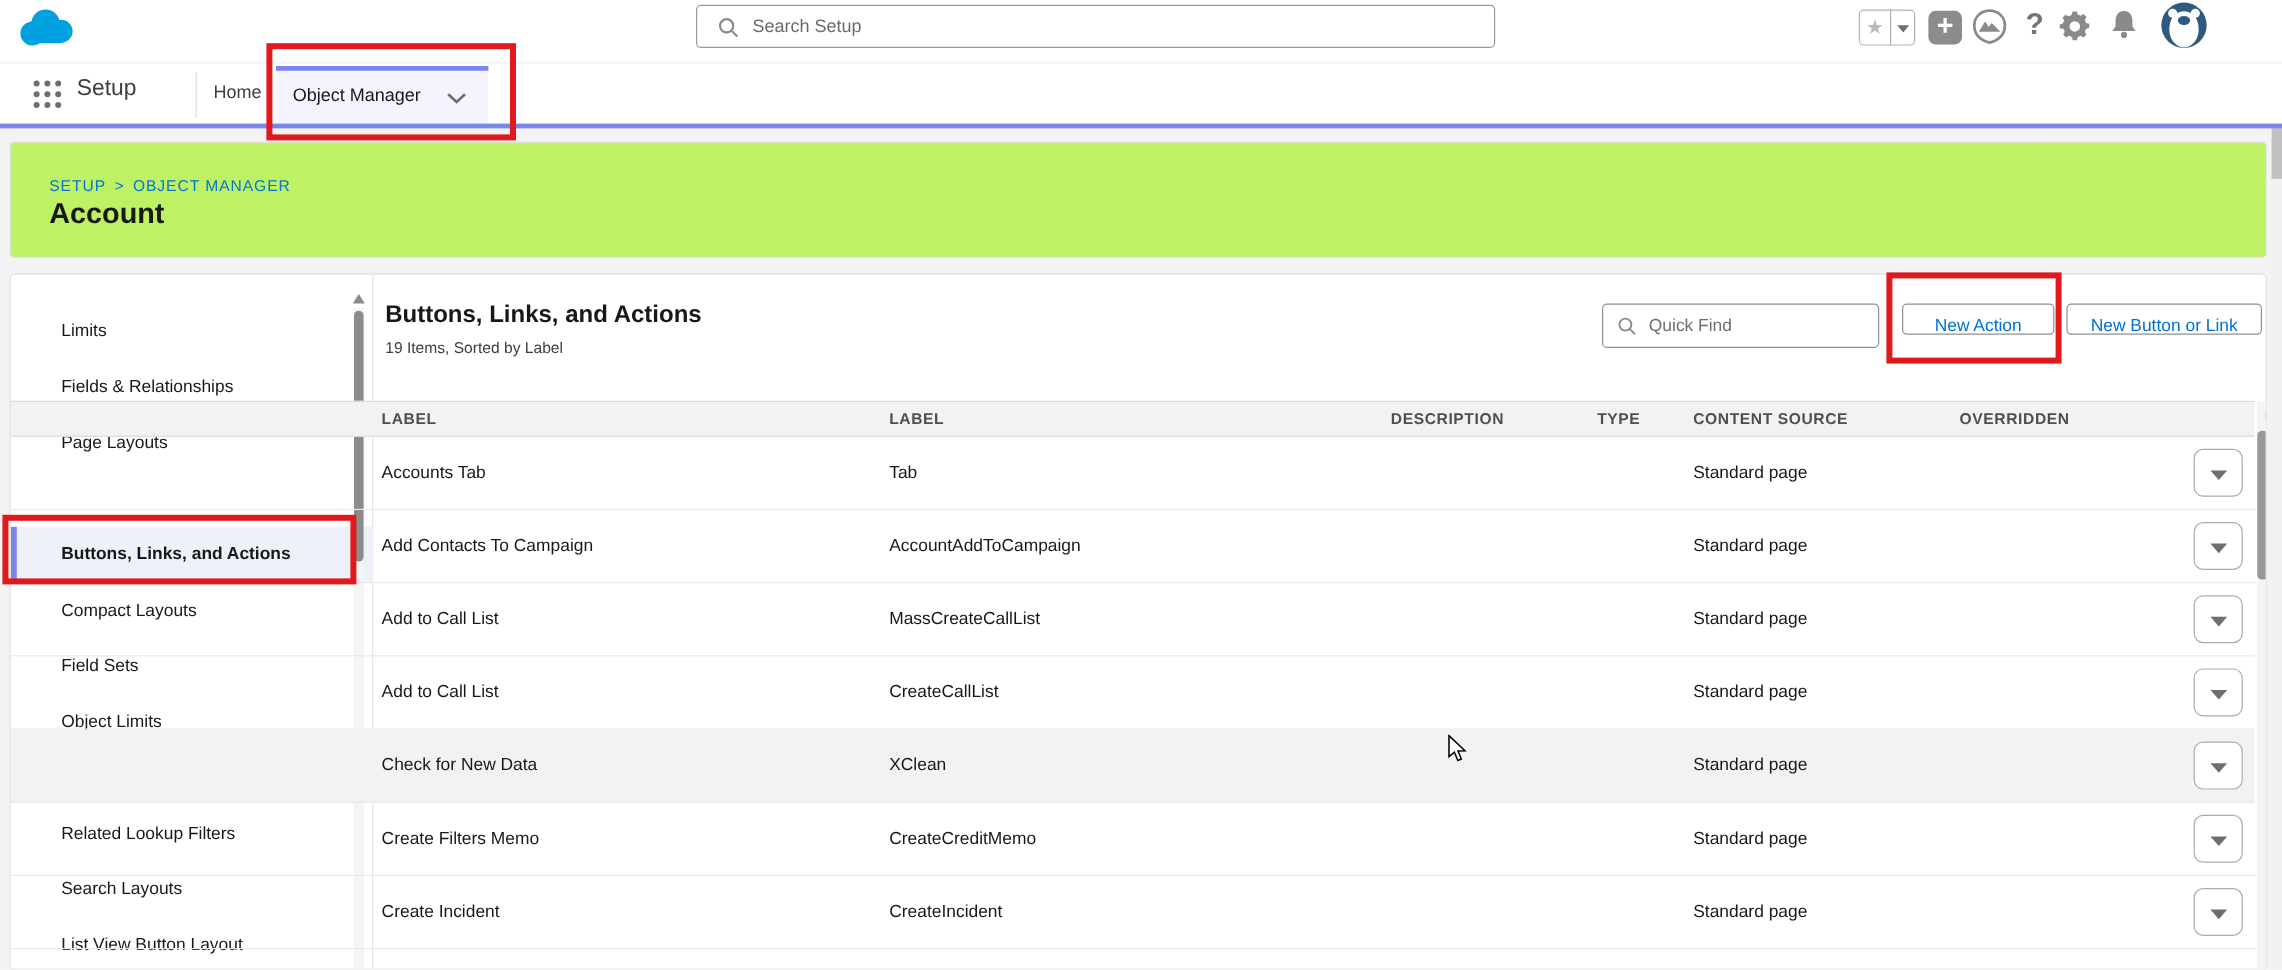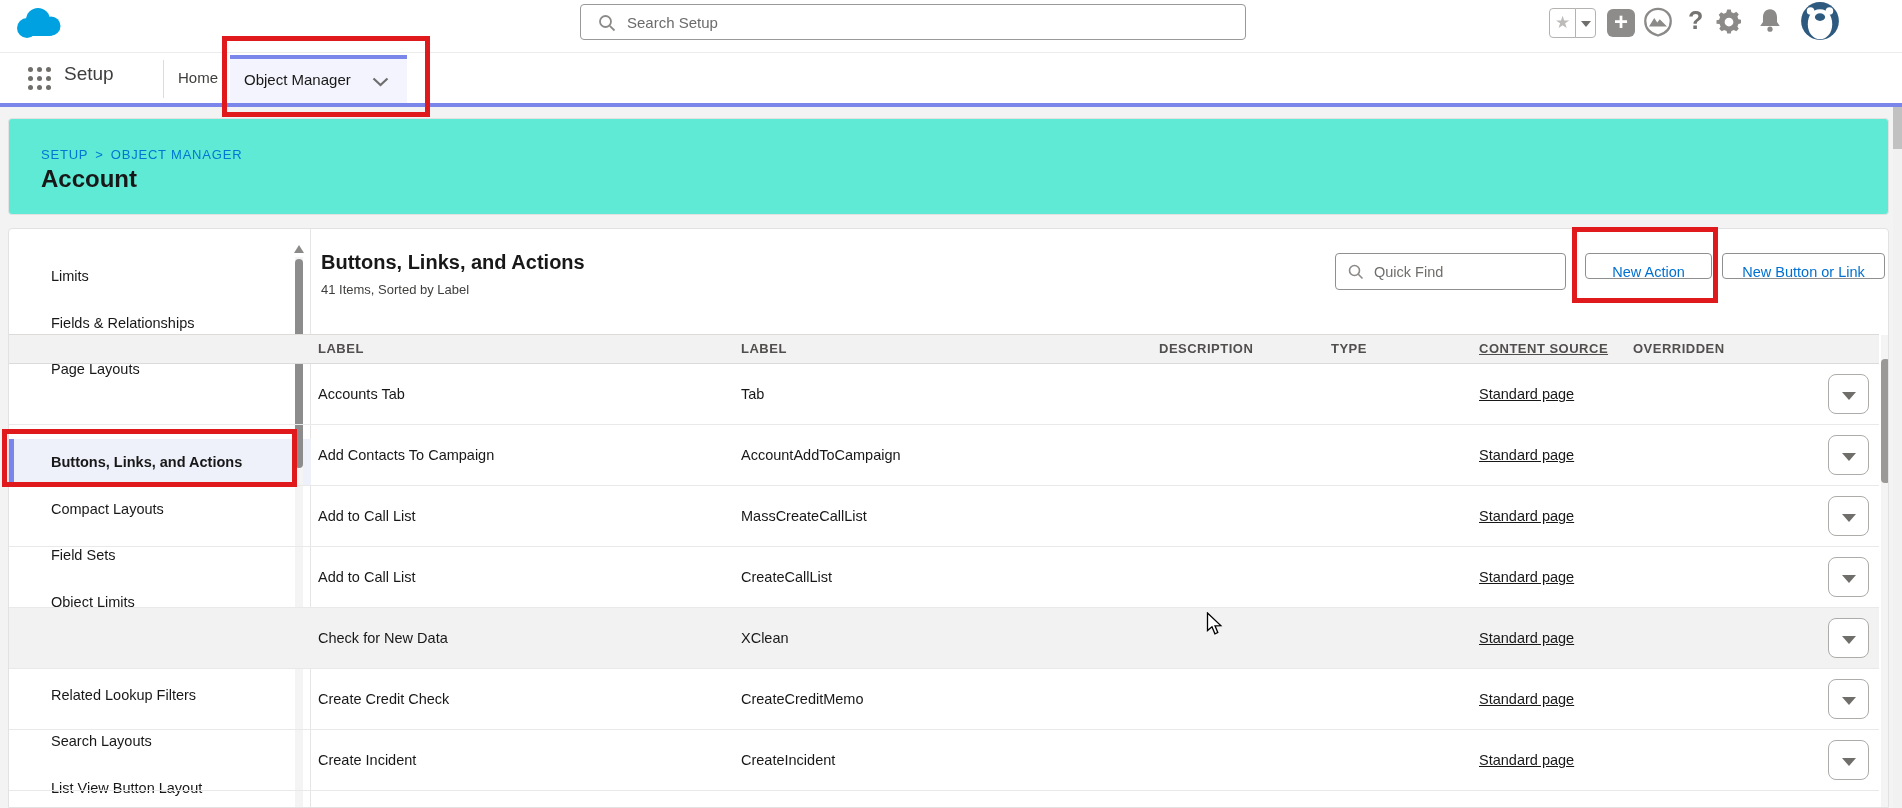--- a/index.html
+++ b/index.html
@@ -32,21 +32,21 @@
   .waffle i { width:5px; height:5px; border-radius:50%; background:#706e6b; }
   .app-name { position:absolute; left:64px; top:10px; font-size:19px; color:#3e3e3c; }
   .nav-div { position:absolute; top:7px; width:1px; height:38px; background:#dcdcdc; }
   .tab-home { position:absolute; left:178px; top:0; height:50px; line-height:50px; font-size:15px; color:#3e3e3c; cursor:pointer; }
   .tab-om { position:absolute; left:230px; top:2px; width:177px; height:48px; background:#f3f4fd; border-top:4px solid #7a86ea; cursor:pointer; }
   .tab-om .lbl { position:absolute; left:14px; top:0; line-height:42px; font-size:15px; color:#181818; }
   .tab-om svg { position:absolute; left:142px; top:18px; }
   .nav-underline { position:absolute; left:0; top:103px; width:1902px; height:4px; background:#7a86ea; z-index:2; }
 
   
-  .crumb-card { position:absolute; left:8px; top:118px; width:1881px; height:97px; background:#5eead4; border:1px solid #e2e2e2; border-radius:4px; }
+  .crumb-card { position:absolute; left:8px; top:118px; width:1881px; height:97px; background:#bef264; border:1px solid #e2e2e2; border-radius:4px; }
   .crumbs { position:absolute; left:32px; top:28px; font-size:13px; letter-spacing:.8px; }
   .crumbs a { color:#0176d3; text-decoration:none; cursor:pointer; }
   .crumbs .sep { color:#0176d3; margin:0 7px; }
   .obj-title { position:absolute; left:32px; top:46px; font-size:24px; font-weight:bold; color:#181818; }
 
   
   .main-card { position:absolute; left:8px; top:228px; width:1881px; height:580px; background:#fff; border:1px solid #e2e2e2; border-radius:4px 4px 0 0; overflow:hidden; }
   .side-rail { position:absolute; left:0; top:0; width:302px; height:580px; border-right:1px solid #e5e5e5; }
   .side-item { position:absolute; left:0; width:302px; height:46.5px; line-height:46.5px; padding-left:42px; font-size:14.5px; color:#181818; cursor:pointer; white-space:nowrap; }
   .side-item.active { background:#eef1fa; border-left:5px solid #7a86ea; padding-left:37px; font-weight:bold; }
@@ -66,21 +66,21 @@
   .btn-new-action { left:1576px; width:127px; }
   .btn-nbol { left:1713px; width:163px; }
 
   
   .thead { position:absolute; left:0; top:105px; width:1870px; height:30px; background:#f3f2f2; border-top:1px solid #dddbda; border-bottom:1px solid #dddbda; }
   .th { position:absolute; top:0; line-height:28px; font-size:13px; font-weight:bold; color:#514f4d; letter-spacing:.5px; white-space:nowrap; }
   .trow { position:absolute; left:0; width:1870px; height:61px; border-bottom:1px solid #e9e9e9; }
   .trow.hovered { background:#f3f2f2; }
   .td { position:absolute; top:0; line-height:60px; font-size:14.5px; color:#181818; white-space:nowrap; }
   .c-label { left:309px; } .c-name { left:732px; } .c-desc { left:1150px; }
-  .c-type { left:1322px; } .c-src { left:1470px;text-decoration:underline; } .c-ovr { left:1624px; }
+  .c-type { left:1322px; } .c-src { left:1402px; } .c-ovr { left:1624px; }
   .row-dd { position:absolute; left:1819px; top:10px; width:41px; height:40px; background:#fff; border:1px solid #aeaca9; border-radius:8px; cursor:pointer; }
   .row-dd::after { content:""; position:absolute; left:13px; top:17px; border-left:7px solid transparent; border-right:7px solid transparent; border-top:8px solid #706e6b; }
   
   .tbl-track { position:absolute; left:1872px; top:106px; width:9px; height:474px; background:#f4f4f4; }
   .tbl-thumb { position:absolute; left:1872px; top:130px; width:9px; height:124px; background:#9b9998; border-radius:4px; cursor:pointer; }
 
   
   .page-track { position:absolute; left:1893px; top:107px; width:9px; height:701px; background:#f1f1f1; }
   .page-thumb { position:absolute; left:1893px; top:107px; width:9px; height:42px; background:#c1c1c1; cursor:pointer; }
 
@@ -201,21 +201,21 @@
     <div class="side-item" style="top:442.5px;">Related Lookup Filters</div>
     <div class="side-item" style="top:489px;">Search Layouts</div>
     <div class="side-item" style="top:535.5px;">List View Button Layout</div>
 
     <div class="sb-up" style="left:285px; top:16px;"></div>
     <div class="side-track"></div>
     <div class="side-thumb"></div>
   </div>
 
   <div class="content-title">Buttons, Links, and Actions</div>
-  <div class="content-sub">41 Items, Sorted by Label</div>
+  <div class="content-sub">19 Items, Sorted by Label</div>
 
   <div class="quick-find">
     <svg width="16" height="16">
       <circle cx="6.5" cy="6.5" r="5" fill="none" stroke="#8c8a88" stroke-width="1.6"></circle>
       <line x1="10.3" y1="10.3" x2="14.5" y2="14.5" stroke="#8c8a88" stroke-width="1.6"></line>
     </svg>
     <input type="text" placeholder="Quick Find" style="">
   </div>
   <div class="sf-btn btn-new-action">New Action</div>
   <div class="sf-btn btn-nbol">New Button or Link</div>
@@ -253,21 +253,21 @@
     <span class="td c-src">Standard page</span>
     <div class="row-dd"></div>
   </div>
   <div class="trow hovered" style="top:379px;">
     <span class="td c-label">Check for New Data</span>
     <span class="td c-name">XClean</span>
     <span class="td c-src">Standard page</span>
     <div class="row-dd"></div>
   </div>
   <div class="trow" style="top:440px;">
-    <span class="td c-label">Create Credit Check</span>
+    <span class="td c-label">Create Filters Memo</span>
     <span class="td c-name">CreateCreditMemo</span>
     <span class="td c-src">Standard page</span>
     <div class="row-dd"></div>
   </div>
   <div class="trow" style="top:501px;">
     <span class="td c-label">Create Incident</span>
     <span class="td c-name">CreateIncident</span>
     <span class="td c-src">Standard page</span>
     <div class="row-dd"></div>
   </div>

